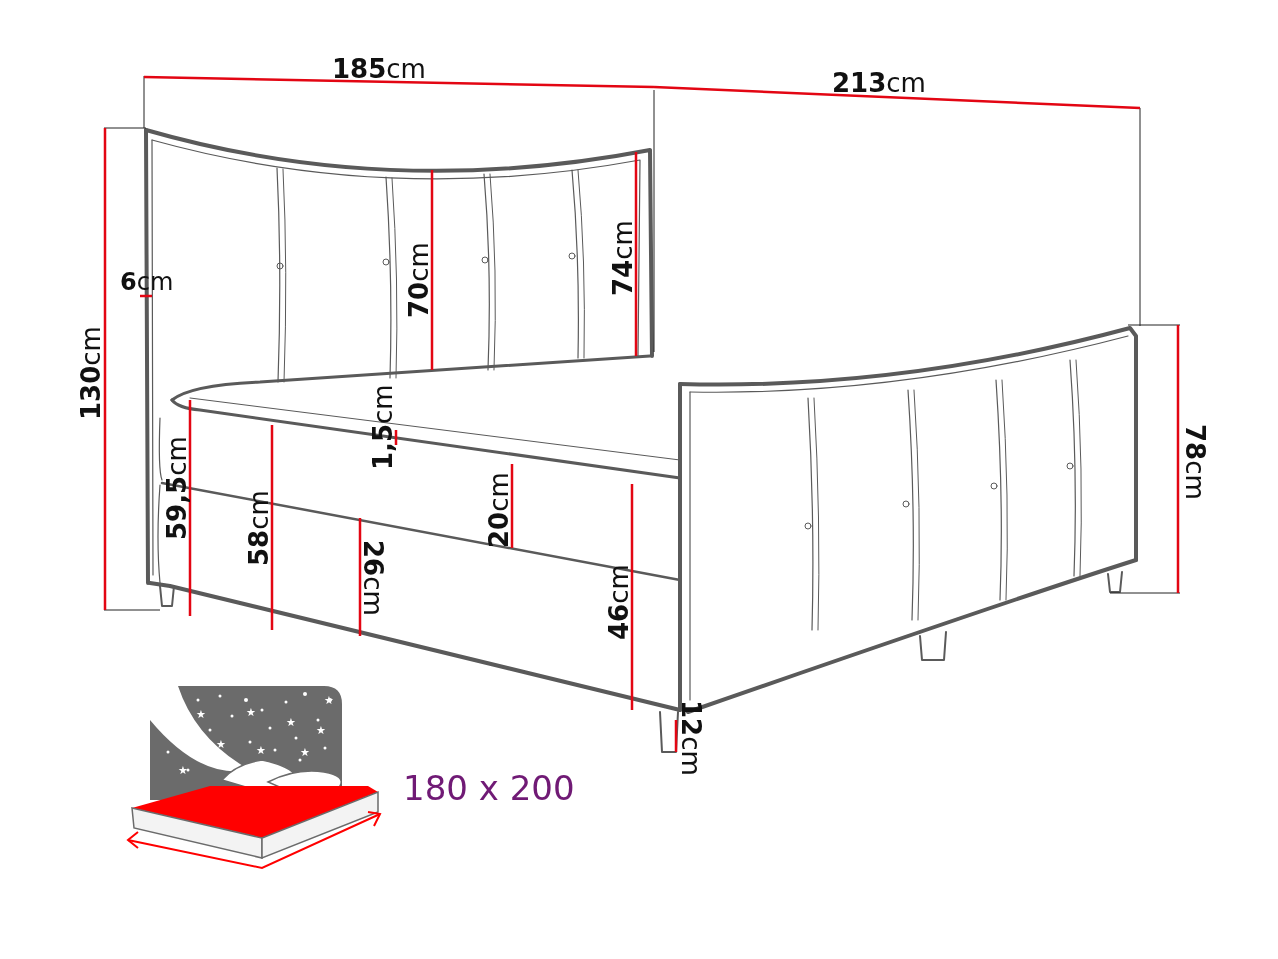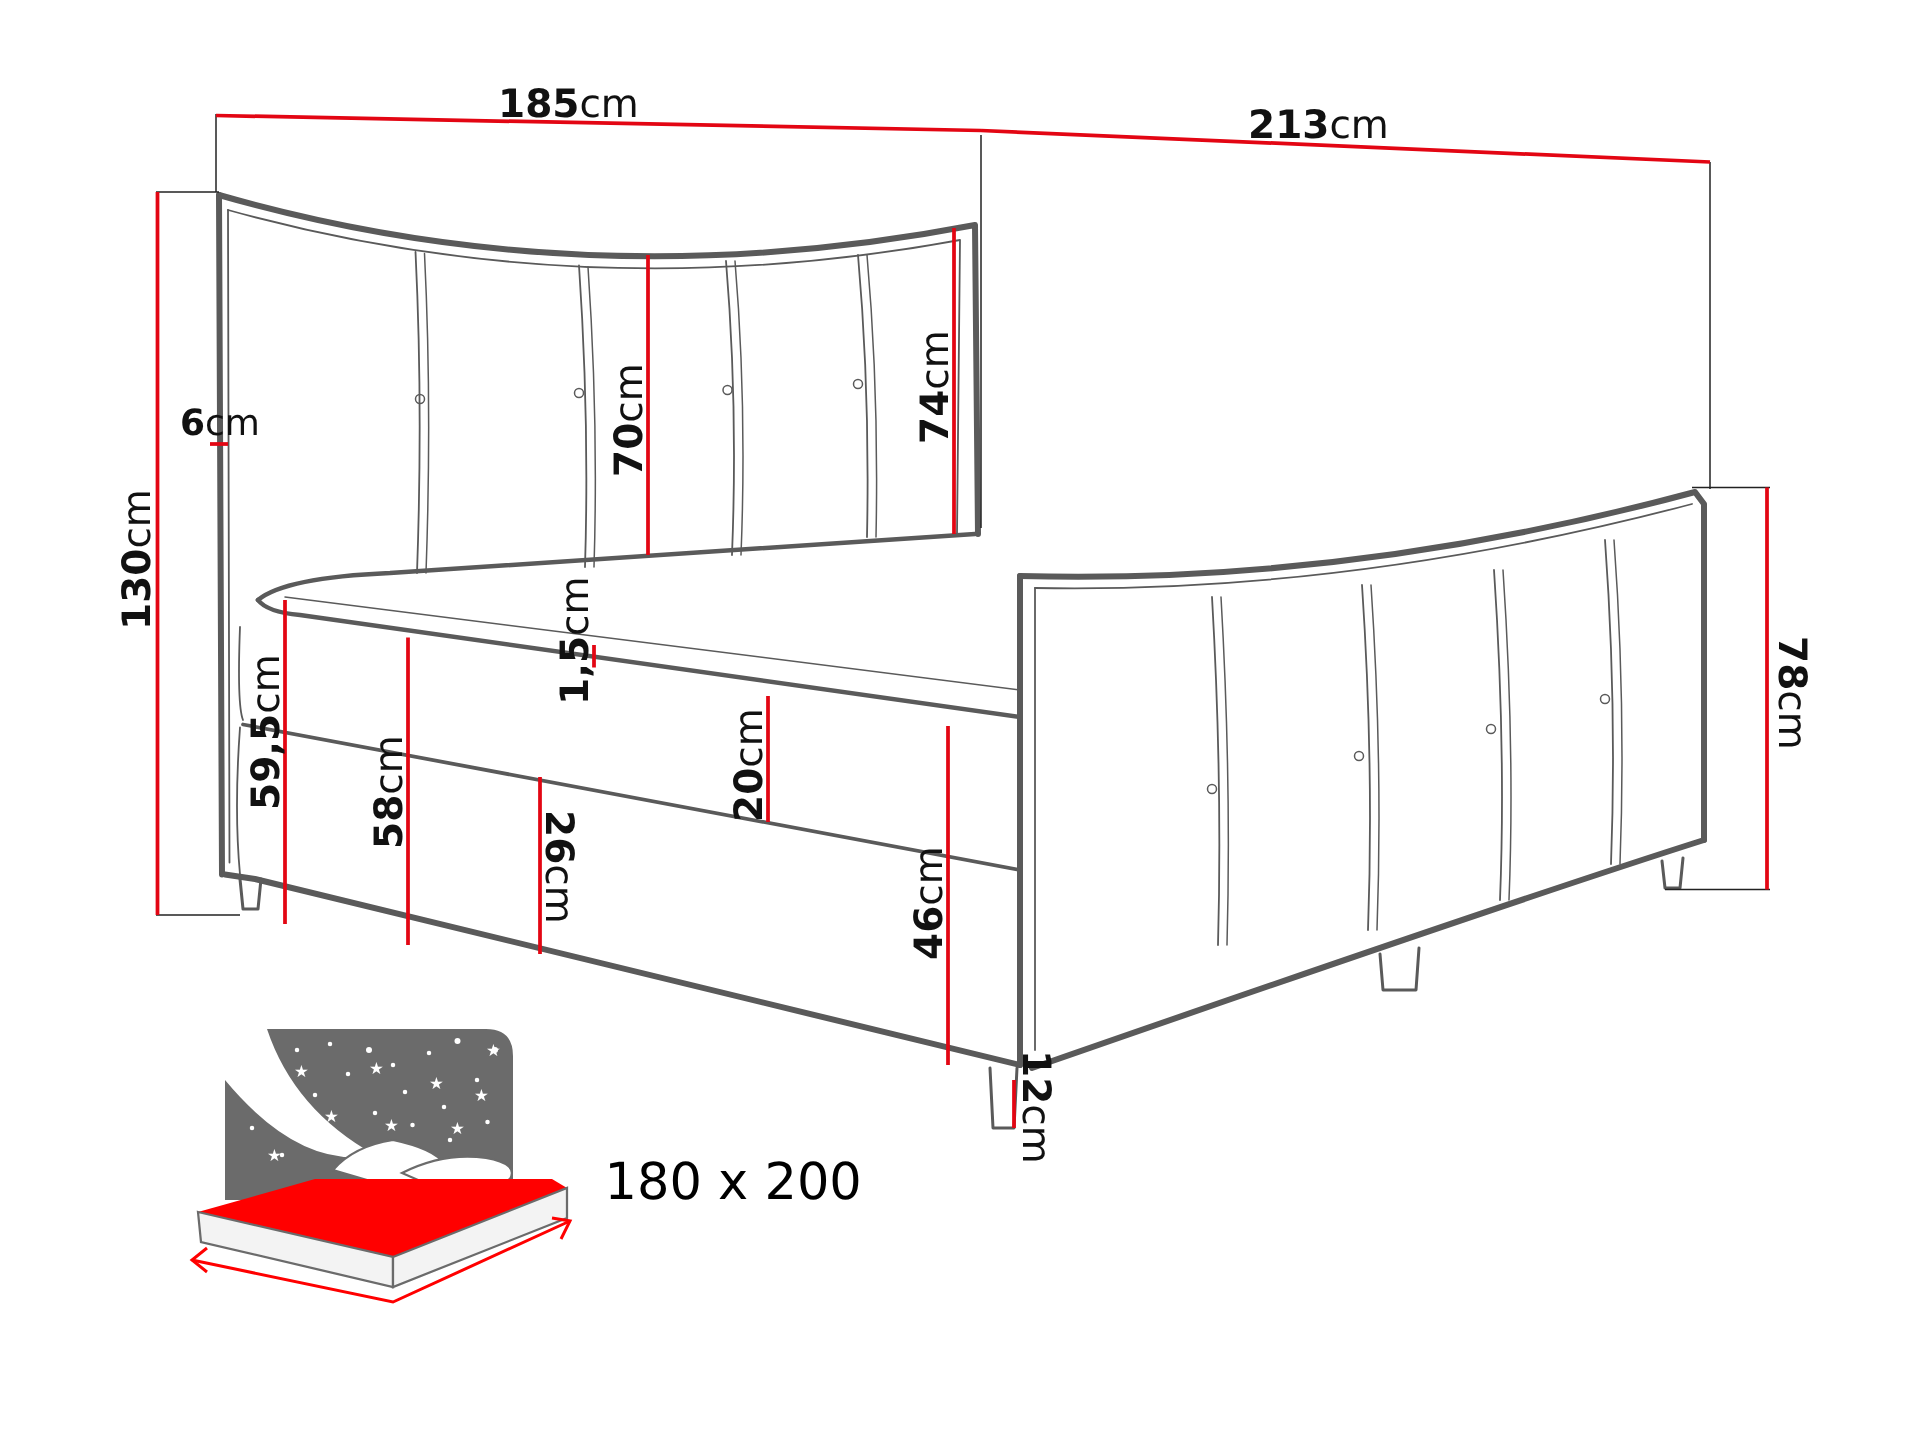--- a/index.html
+++ b/index.html
@@ -1,21 +1,21 @@
 <!DOCTYPE html>
 <html><head>
 <meta charset="utf-8">
 <style>
   html,body{margin:0;padding:0;background:#ffffff;}
   body{width:1278px;height:959px;position:relative;overflow:hidden;font-family:"DejaVu Sans","Liberation Sans",sans-serif;}
   svg{position:absolute;left:0;top:0;}
   .dim{font-family:"DejaVu Sans","Liberation Sans",sans-serif;fill:#111;}
   .num{font-weight:bold;}
   .unit{font-weight:normal;}
-  .size-label{position:absolute;left:403px;top:768px;font-family:"DejaVu Sans","Liberation Sans",sans-serif;font-size:34px;color:#000000;letter-spacing:0px;text-align:right;}
+  .size-label{position:absolute;left:403px;top:768px;font-family:"DejaVu Sans","Liberation Sans",sans-serif;font-size:34px;color:#701a75;letter-spacing:0px;text-align:right;}
 </style>
 </head>
 <body>
 
 <svg width="1278" height="959" viewBox="0 0 1278 959">
 
   <g fill="none" stroke="#5a5a5a" stroke-linecap="round" stroke-linejoin="round">
 
     <path d="M146,130 Q390,200 650,150 L652,356" stroke-width="4"></path>
     <path d="M146,130 L148,583" stroke-width="4"></path>

